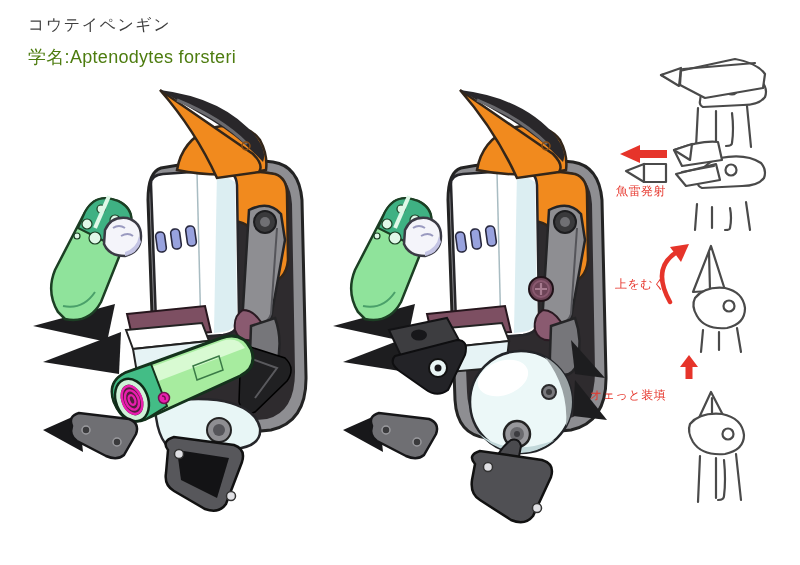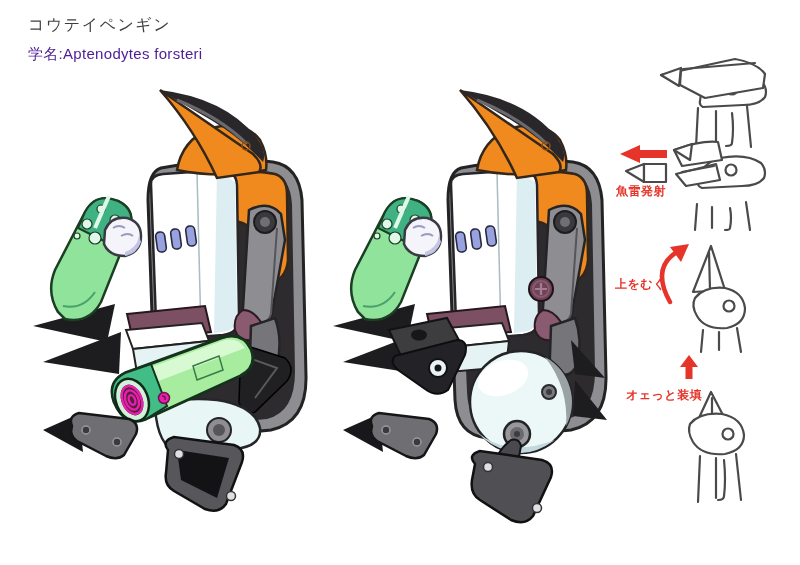--- a/index.html
+++ b/index.html
@@ -1,23 +1,23 @@
 <!DOCTYPE html>
 <html><head>
 <meta charset="utf-8">
 <style>
   html,body{margin:0;padding:0;background:#fff;}
   .canvas{position:relative;width:800px;height:565px;background:#ffffff;overflow:hidden;
           font-family:"Liberation Sans","DejaVu Sans",sans-serif;}
   .title{position:absolute;left:28px;top:15px;font-size:16px;color:#3e3e3e;letter-spacing:1.5px;}
-  .sci{position:absolute;left:28px;top:45px;font-size:15px;color:#4c1d95;letter-spacing:0.3px;}
-  .anno{position:absolute;font-size:12px;color:#e6342a;letter-spacing:0.5px;white-space:nowrap;font-weight:bold;}
+  .sci{position:absolute;left:28px;top:45px;font-size:18px;color:#4d7c0f;letter-spacing:0.3px;}
+  .anno{position:absolute;font-size:12px;color:#e6342a;letter-spacing:0.5px;white-space:nowrap;}
   .anno-torpedo{left:616px;top:183px;}
   .anno-lookup{left:615px;top:276px;}
-  .anno-reload{left:626px;top:387px;}
+  .anno-reload{left:590px;top:387px;}
   svg.fig{position:absolute;}
   .sk{stroke:#4a4a4a;stroke-width:2.2;fill:none;stroke-linecap:round;stroke-linejoin:round;}
   .skf{stroke:#4a4a4a;stroke-width:2.2;fill:#ffffff;stroke-linejoin:round;}
 </style>
 </head>
 <body>
 
 <div class="canvas">
 
   <div class="title">コウテイペンギン</div>

